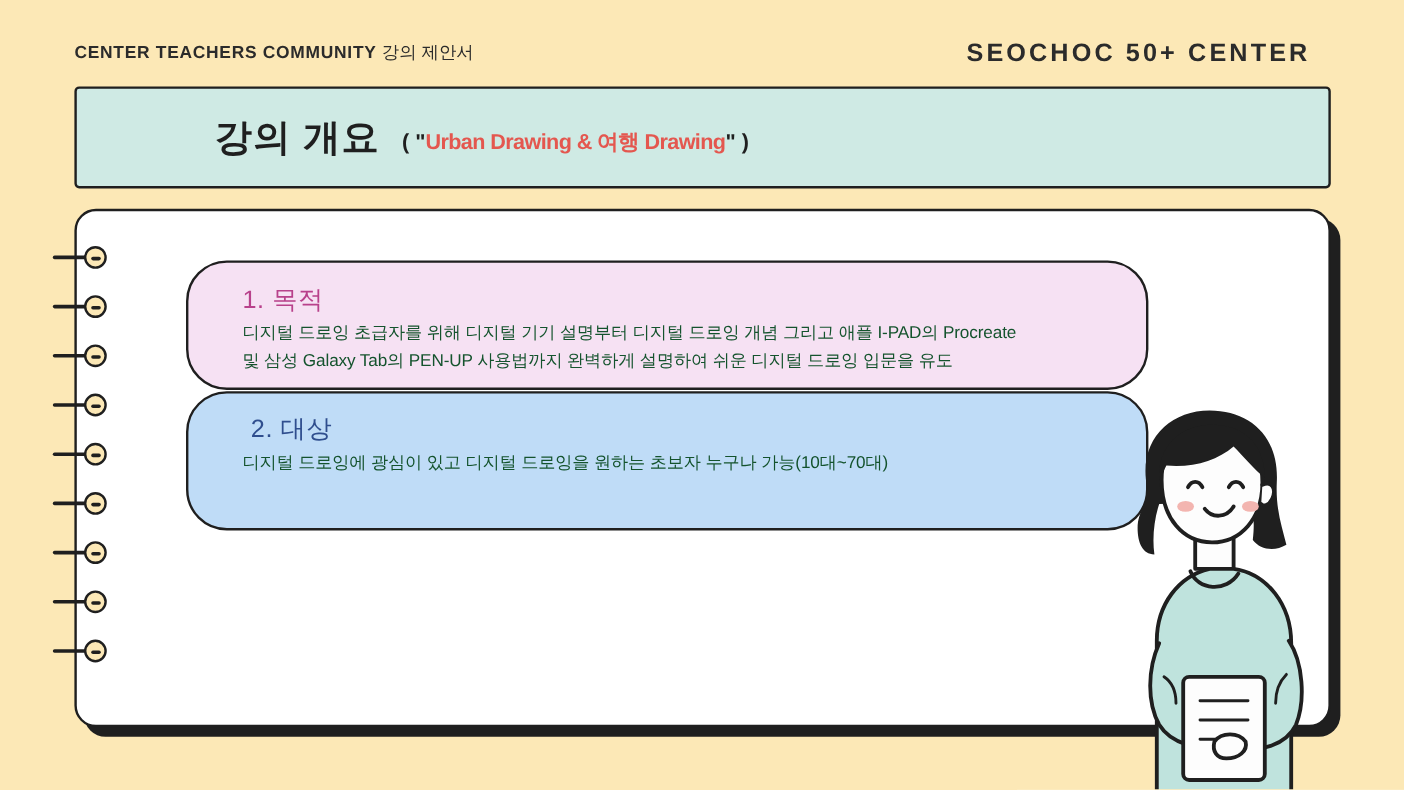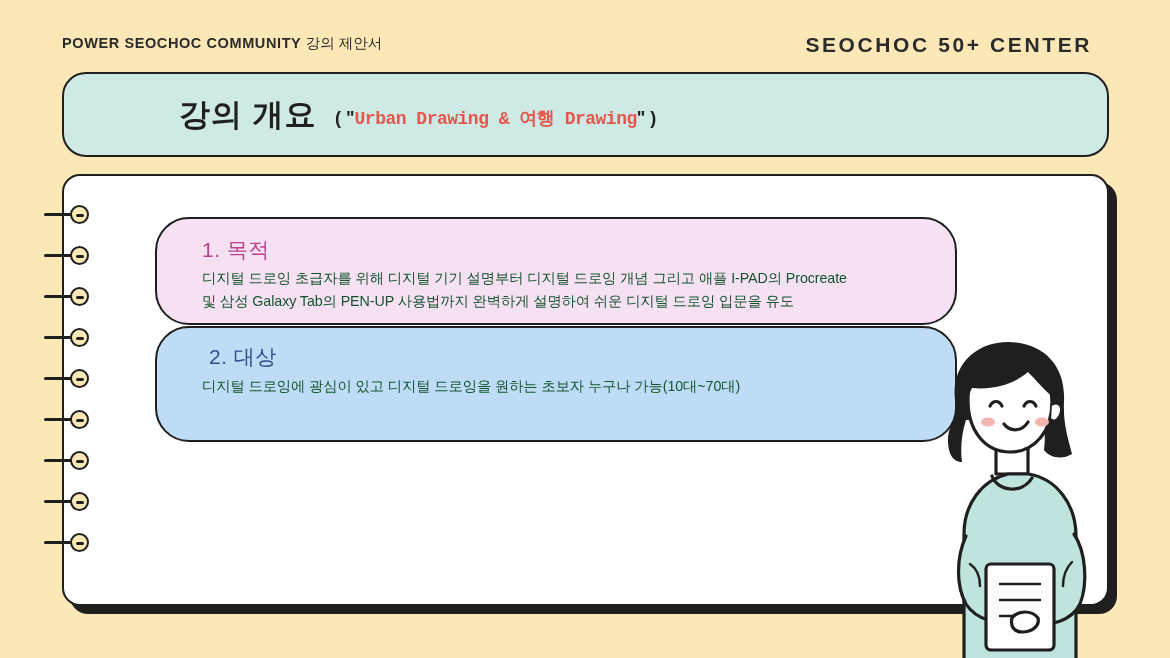--- a/index.html
+++ b/index.html
@@ -41,38 +41,38 @@
     white-space: nowrap;
   }
 
   
   .title-band {
     position: absolute;
     left: 62px; top: 72px;
     width: 1047px; height: 85px;
     background: #cfeae4;
     border: 2.5px solid #1f1f1f;
-    border-radius: 24px;
+    border-radius: 4px;
   }
   .title-band .title-main {
     position: absolute;
     left: 115px; top: 20px;
     font-size: 31px;
     font-weight: 800;
     color: #1f1f1f;
     letter-spacing: 1px;
   }
   .title-band .title-sub {
     position: absolute;
     left: 271px; top: 32px;
     font-size: 18px;
     font-weight: 700;
     color: #1f1f1f;
   }
-  .title-band .title-sub .accent { color: #e4574f; letter-spacing: -0.5px; font-family: Liberation Mono, monospace; }
+  .title-band .title-sub .accent { color: #e4574f; letter-spacing: -0.5px; }
   .title-band .title-sub .quote { color: #1f1f1f; }
 
   
   .panel-shadow {
     position: absolute;
     left: 70px; top: 182px;
     width: 1047px; height: 432px;
     background: #1f1f1f;
     border-radius: 18px;
   }
@@ -160,21 +160,21 @@
     width: 220px; height: 330px;
   }
 </style>
 </head>
 <body>
 
 <div class="slide">
 
   <div class="header">
     <div class="header-left">
-      <span>POWER SEOCHOC  COMMUNITY</span>
+      <span>CENTER TEACHERS  COMMUNITY</span>
       <span class="ko">강의 제안서</span>
     </div>
     <div class="header-right">SEOCHOC 50+ CENTER</div>
   </div>
 
   <div class="title-band">
     <div class="title-main">강의 개요</div>
     <div class="title-sub">
       <span class="quote">( "</span><span class="accent">Urban Drawing &amp; 여행 Drawing</span><span class="quote">" )</span>
     </div>

